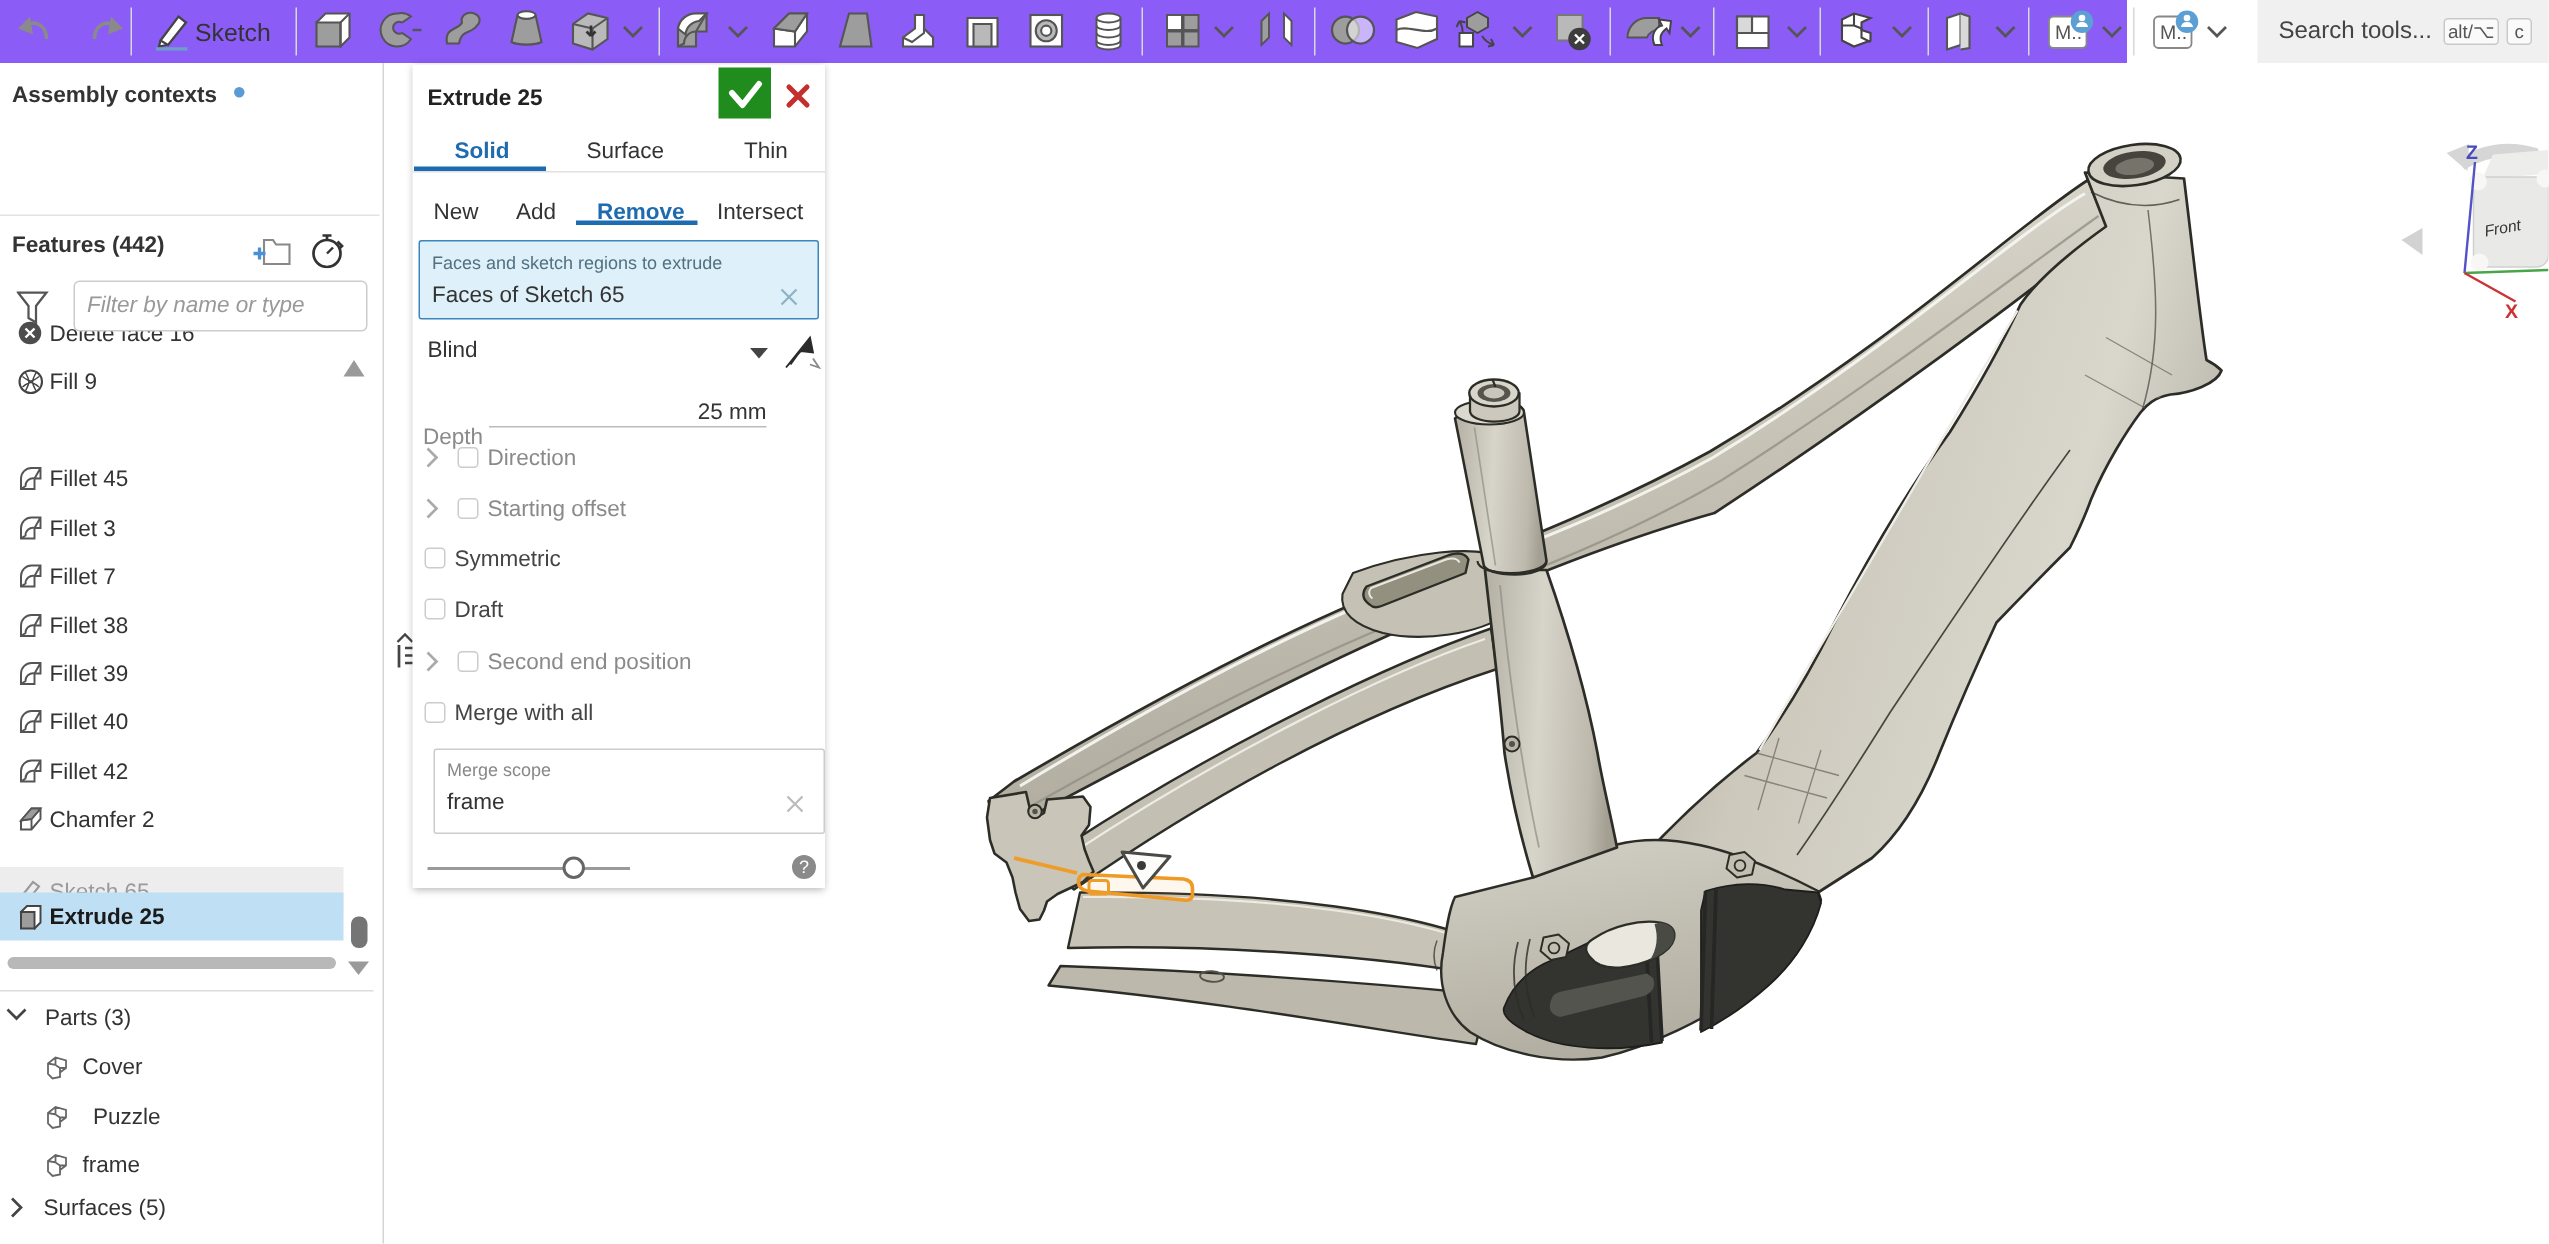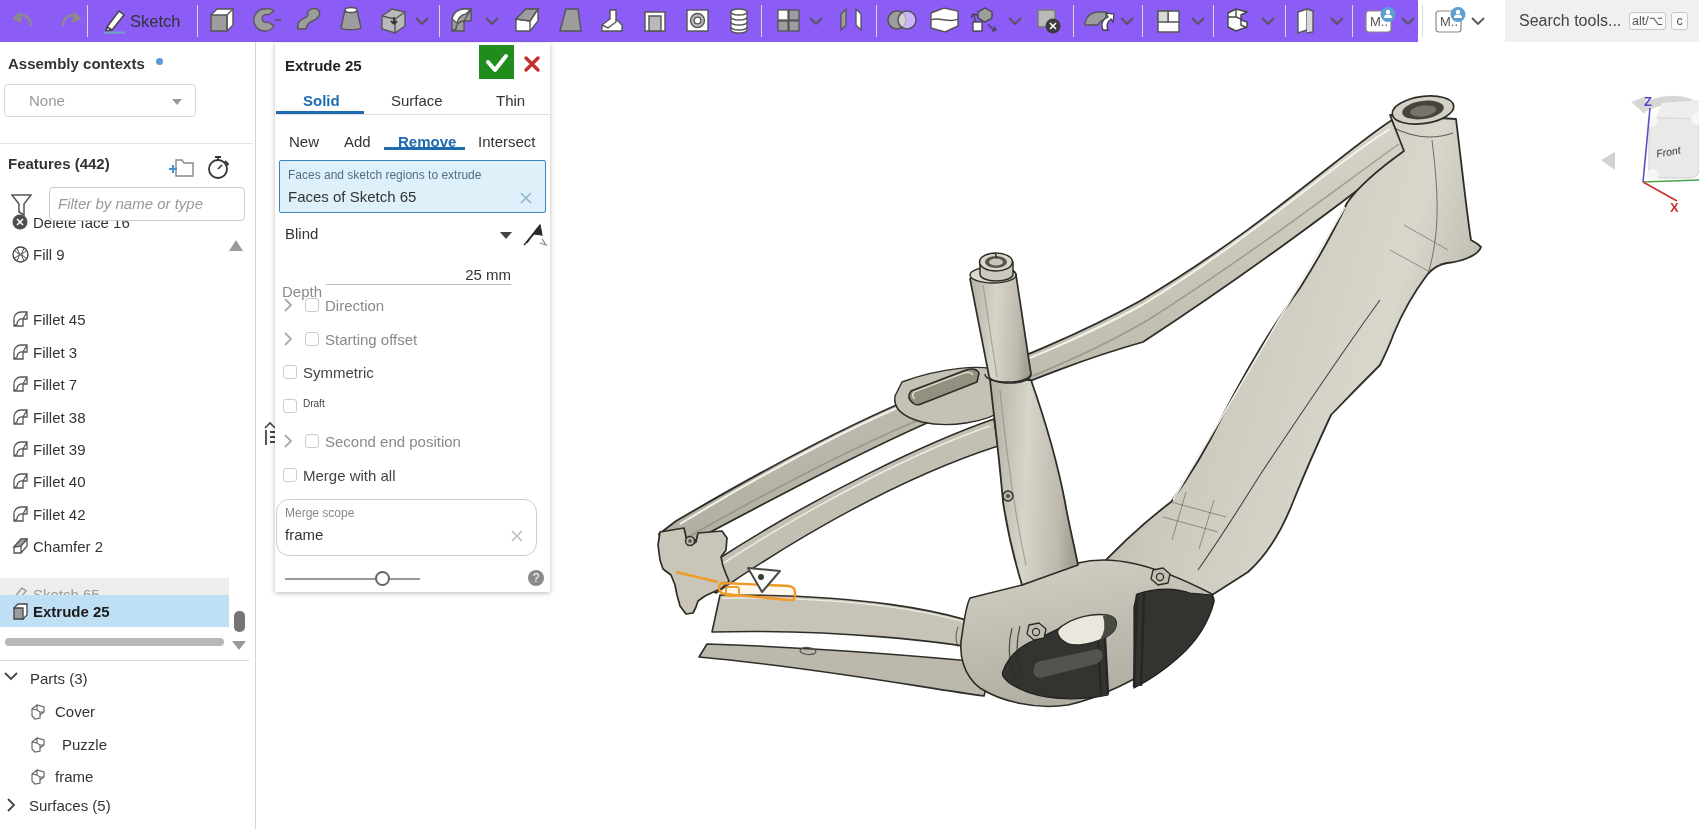--- a/index.html
+++ b/index.html
@@ -368,25 +368,20 @@
 </svg>
 <div id="searchbox">
  <span class="st">Search tools...</span>
  <span class="kbd" style="left:124px;top:12px;width:37px;height:18px;line-height:17px;">alt/⌥</span>
  <span class="kbd" style="left:166px;top:12px;width:17px;height:18px;line-height:17px;">c</span>
 </div>
 </div>
 <div id="leftpanel">
 <span class="ph" style="left:8px;top:13px;">Assembly contexts</span>
 <span style="position:absolute;left:156px;top:16px;width:7px;height:7px;border-radius:50%;background:#5b9bd5;"></span>
-<div id="nonebox">None
- <svg style="position:absolute;right:12px;top:13px;" width="12" height="8">
-        <path d="M1,1 L11,1 L6,7 Z" fill="#9a9a9a"></path>
-      </svg>
-</div>
 <div id="hdiv1"></div>
 <span class="ph" style="left:8px;top:113px;">Features (442)</span>
 <svg style="position:absolute;left:168px;top:114px;" width="26" height="22">
  <path d="M8,4 h6 l2,3 h9 v13 h-17 Z" fill="#fff" stroke="#888" stroke-width="1.4"></path>
  <path d="M5,9 v8 M1,13 h8" stroke="#4a90d9" stroke-width="2.2"></path>
 </svg>
 <svg style="position:absolute;left:206px;top:113px;" width="24" height="24">
  <circle cx="12" cy="14" r="9" fill="none" stroke="#333" stroke-width="1.8"></circle>
  <path d="M9,2 h6 M12,2 v3 M19,6 l3,3 l-2,2" stroke="#333" stroke-width="1.8" fill="none"></path>
  <path d="M12,14 l4,-4" stroke="#333" stroke-width="1.6"></path>
@@ -553,29 +548,29 @@
 <div class="cb" style="left:30px;top:255px;"></div>
 <span style="position:absolute;left:50px;top:254px;font-size:15px;color:#8a8a8a;">Direction</span>
 <svg style="position:absolute;left:8px;top:289px;" width="10" height="14">
       <path d="M2,1 l6,6 l-6,6" fill="none" stroke="#aaa" stroke-width="1.8"></path>
     </svg>
 <div class="cb" style="left:30px;top:289px;"></div>
 <span style="position:absolute;left:50px;top:288px;font-size:15px;color:#8a8a8a;">Starting offset</span>
 <div class="cb" style="left:8px;top:322px;"></div>
 <span style="position:absolute;left:28px;top:321px;font-size:15px;color:#444;">Symmetric</span>
 <div class="cb" style="left:8px;top:356px;"></div>
-<span style="position:absolute;left:28px;top:355px;font-size:10px;color:#444;">Draft</span>
+<span style="position:absolute;left:28px;top:355px;font-size:15px;color:#444;">Draft</span>
 <svg style="position:absolute;left:8px;top:391px;" width="10" height="14">
       <path d="M2,1 l6,6 l-6,6" fill="none" stroke="#aaa" stroke-width="1.8"></path>
     </svg>
 <div class="cb" style="left:30px;top:391px;"></div>
 <span style="position:absolute;left:50px;top:390px;font-size:15px;color:#8a8a8a;">Second end position</span>
 <div class="cb" style="left:8px;top:425px;"></div>
 <span style="position:absolute;left:28px;top:424px;font-size:15px;color:#444;">Merge with all</span>
-<div id="mergebox" style="position:absolute;left:1px;top:456px;width:261px;height:57px;border:1px solid #ccc;border-radius:13px;">
+<div id="mergebox" style="position:absolute;left:14px;top:456px;width:261px;height:57px;border:1px solid #ccc;border-radius:2px;">
  <span style="position:absolute;left:8px;top:6px;font-size:12px;color:#888;">Merge scope</span>
  <span style="position:absolute;left:8px;top:26px;font-size:15px;color:#333;">frame</span>
  <svg style="position:absolute;right:13px;top:30px;" width="12" height="12">
         <path d="M1,1 l10,10 M11,1 l-10,10" stroke="#bbb" stroke-width="1.5"></path>
       </svg>
 </div>
 <div style="position:absolute;left:10px;top:535px;width:135px;height:2px;background:#9a9a9a;"></div>
 <div style="position:absolute;left:100px;top:528px;width:15px;height:15px;border-radius:50%;background:#fff;border:2px solid #666;"></div>
 <span style="position:absolute;left:253px;top:527px;width:16px;height:16px;border-radius:50%;background:#8a8a8a;color:#fff;font-size:12px;text-align:center;line-height:16px;">?</span>
 </div>

